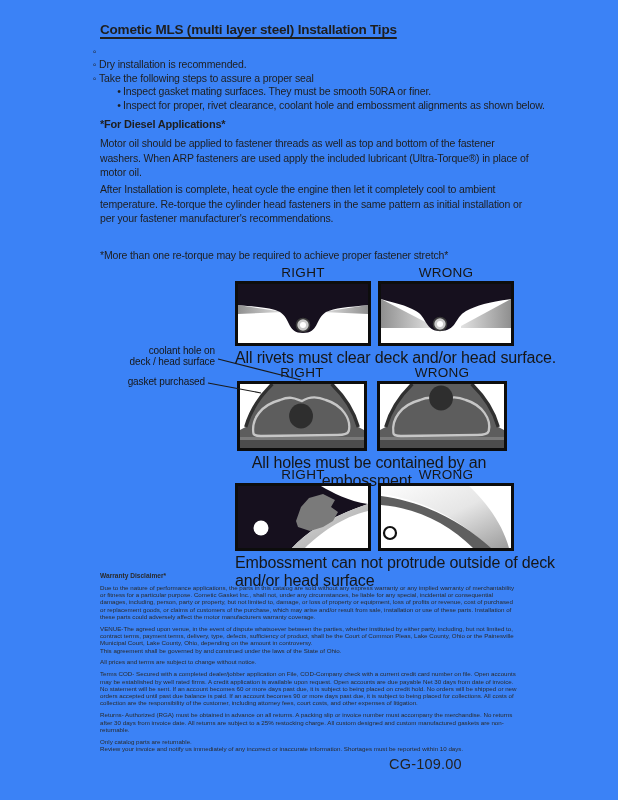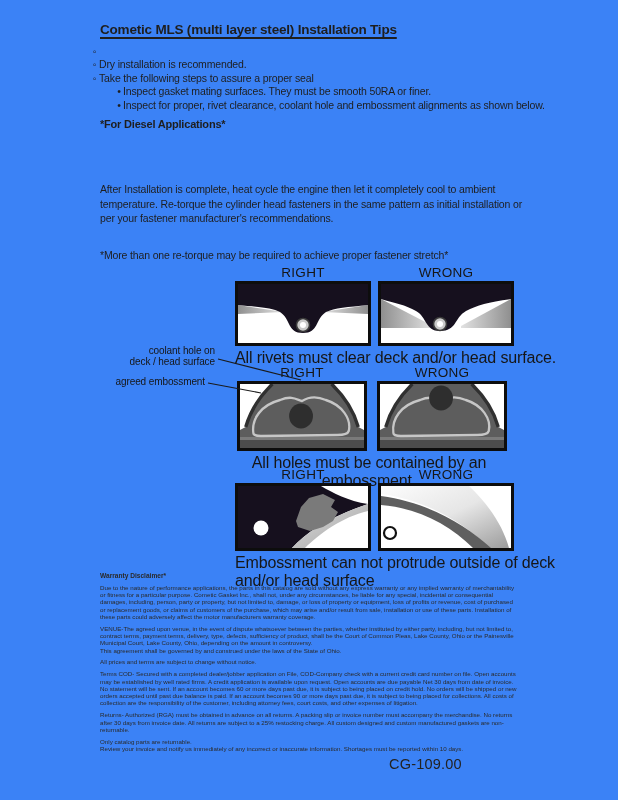--- a/index.html
+++ b/index.html
@@ -58,20 +58,21 @@
       <span class="marker">•</span>
       <span>Inspect gasket mating surfaces.  They must be smooth 50RA or finer.</span>
     </div>
     <div class="bullet l2">
       <span class="marker">•</span>
       <span>Inspect for proper, rivet clearance, coolant hole and embossment alignments as shown below.</span>
     </div>
   </div>
 
   <h2 class="diesel-h">*For Diesel Applications*</h2>
+  <p class="body p1">Motor oil should be applied to fastener threads as well as top and bottom of the fastener washers. When ARP fasteners are used apply the included lubricant (Ultra-Torque®) in place of motor oil.</p>
   <p class="body p2">After Installation is complete, heat cycle the engine then let it completely cool to ambient temperature. Re-torque the cylinder head fasteners in the same pattern as initial installation or per your fastener manufacturer's recommendations.</p>
   <p class="body p3">*More than one re-torque may be required to achieve proper fastener stretch*</p>
 
   <div class="figure" style="left:235px;top:229px;">
     <div class="labels">
       <span style="width:136px;">RIGHT</span>
       <span style="width:136px;margin-left:7px;">WRONG</span>
     </div>
     <div class="panels">
       <div class="panel">
@@ -140,21 +141,21 @@
           <path d="M14,49 C12,35 22,21 42,16 C55,11 60,16 65,17 C70,14 78,11 90,16 C107,21 117,35 114,47 C113,50 109,51 102,51 L22,52 C17,52 14,51 14,49 Z" fill="none" stroke="#c6c6c6" stroke-width="2.4"></path>
           <circle cx="64" cy="14" r="12.5" fill="#2e2e2e"></circle>
         </svg>
       </div>
     </div>
     <div class="caption" style="text-align:center;width:264px;">All holes must be contained by an embossment.</div>
   </div>
 
   <div class="ann ann1 preline">coolant hole on
 deck / head surface</div>
-  <div class="ann ann2">agreed embossment</div>
+  <div class="ann ann2">gasket purchased</div>
   <svg class="leaders" width="200" height="70">
     <line x1="108" y1="19" x2="191" y2="40" stroke="#1a1a1a" stroke-width="1.1"></line>
     <line x1="98" y1="43" x2="151" y2="53" stroke="#1a1a1a" stroke-width="1.1"></line>
   </svg>
 
   <div class="figure" style="left:235px;top:431px;">
     <div class="labels">
       <span style="width:136px;">RIGHT</span>
       <span style="width:136px;margin-left:7px;">WRONG</span>
     </div>

